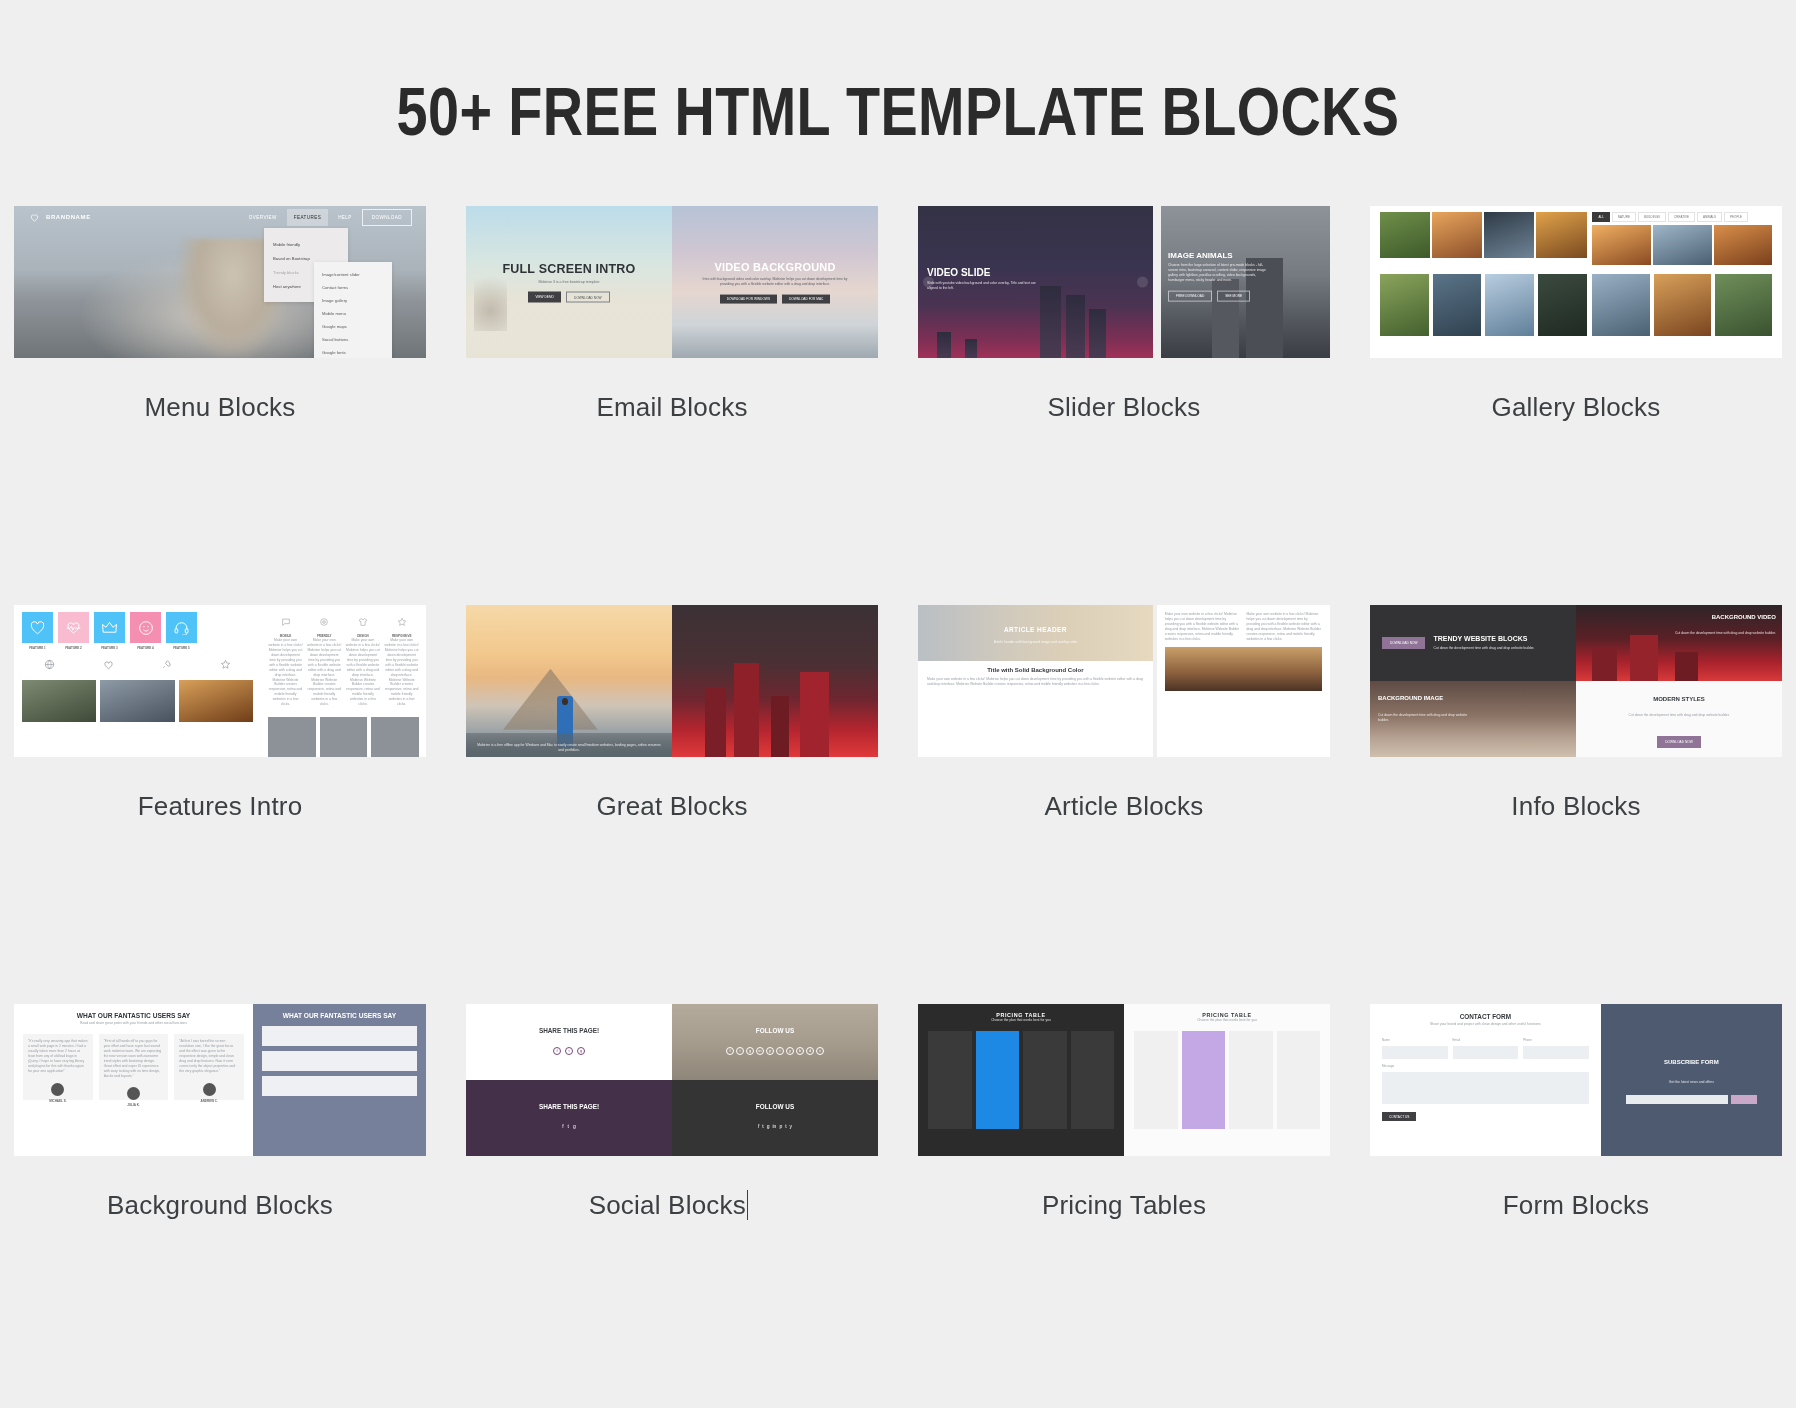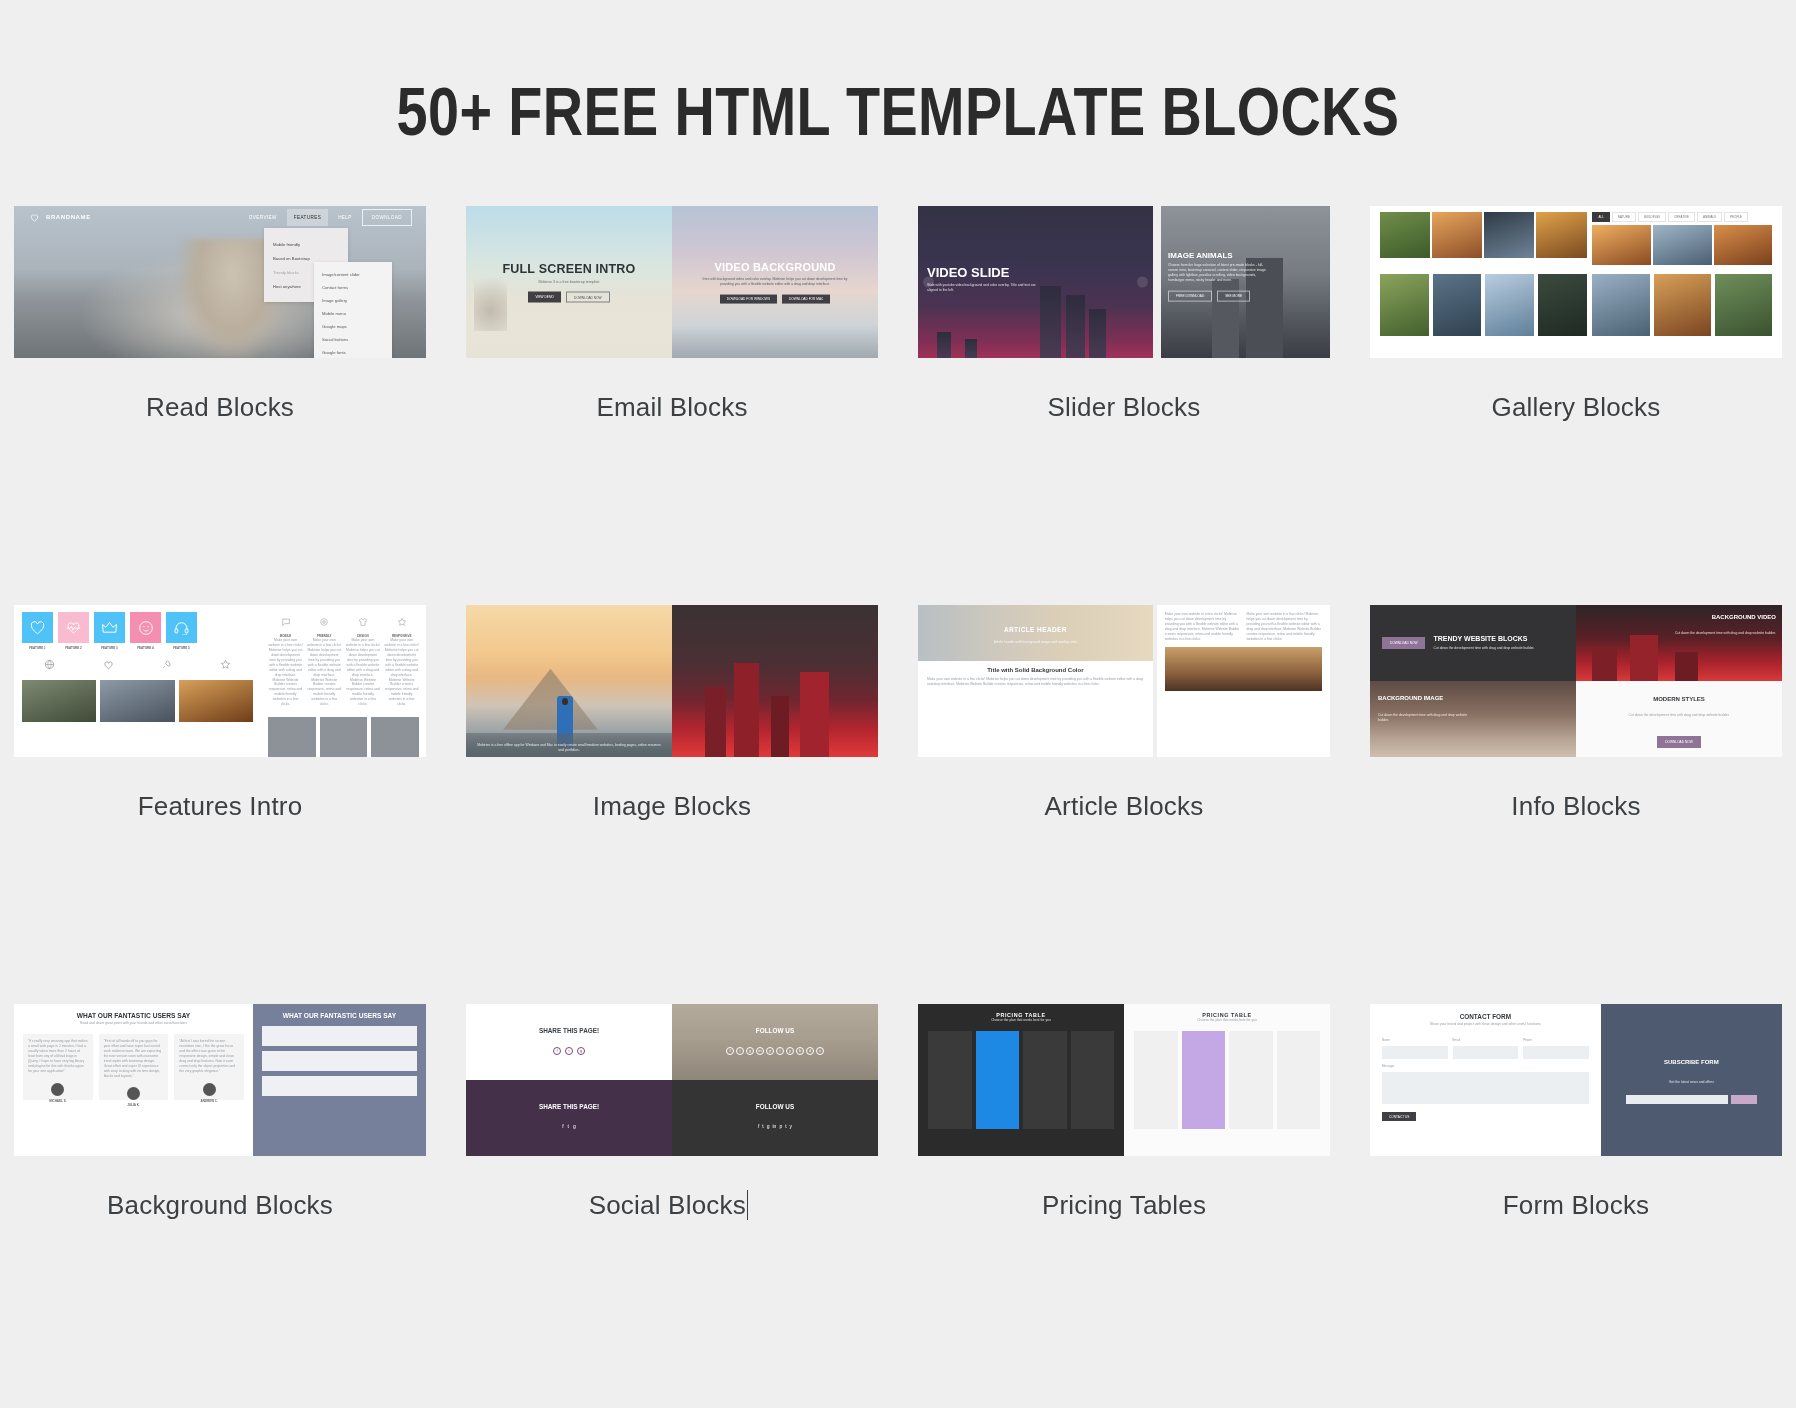--- a/index.html
+++ b/index.html
@@ -103,21 +103,21 @@
   .btnrow{ margin-top:8px; display:flex; gap:5px; justify-content:center;}
 
   
   .vslide{ width:57%; height:100%; position:relative; overflow:hidden;
     background:linear-gradient(180deg,#343245 0%,#3a3450 40%,#4b3352 66%,#7d2f55 88%,#a03158 100%); }
   .city{ position:absolute; bottom:0; left:0; right:0; height:58%; }
   .bld{ position:absolute; bottom:0; background:linear-gradient(180deg,#2e2c3e,#4a3a52); }
   .islide{ width:41%; height:100%; margin-left:2%; position:relative; overflow:hidden;
     background:linear-gradient(180deg,#8e9399 0%,#767b82 45%,#53575e 75%,#3a3d43 100%); }
   .sl-txt{ position:absolute; left:9px; top:48%; transform:translateY(-50%); }
-  .sl-h{ font-size:13px; font-weight:700; color:#fff; }
+  .sl-h{ font-size:10px; font-weight:700; color:#fff; }
   .arrow{ position:absolute; top:50%; transform:translateY(-50%); width:11px; height:11px; border-radius:50%;
     background:rgba(255,255,255,.13); }
 
   
   .gal{ background:#fff; flex-direction:column; padding:6px 10px; gap:5px; }
   .gal-row{ display:flex; gap:2px; height:46px; }
   .gal-row2{ display:flex; gap:4px; height:62px; }
   .gi{ flex:1; }
   .gal-tabs{ display:flex; gap:2px; margin-bottom:3px; }
   .gt{ font-size:3px; color:#777; padding:2px 5px; border:1px solid #e3e3e3;}
@@ -242,21 +242,21 @@
             <div class="sub-item">Contact forms</div>
             <div class="sub-item">Image gallery</div>
             <div class="sub-item">Mobile menu</div>
             <div class="sub-item">Google maps</div>
             <div class="sub-item">Social buttons</div>
             <div class="sub-item">Google fonts</div>
 
           </div>
         </div>
       </div>
-      <div class="card-label">Read Blocks</div>
+      <div class="card-label">Menu Blocks</div>
     </div>
 
     <div class="card">
       <div class="thumb-wrap">
         <div class="thumb">
           <div class="half intro-l">
             <div class="intro-c">
               <div class="intro-h">FULL SCREEN INTRO</div>
               <div class="intro-sub">Mobirise 3 is a free bootstrap template</div>
               <div class="btnrow">
@@ -490,21 +490,21 @@
             <div class="tinyw" style="position:absolute;left:0;right:0;bottom:4px;text-align:center;padding:0 10px">Mobirise is a free offline app for Windows and Mac to easily create small/medium websites, landing pages, online resumes and portfolios.</div>
           </div>
           <div class="med-r">
             <div style="position:absolute;left:16%;bottom:0;width:10%;height:46%;background:#7a1f28"></div>
             <div style="position:absolute;left:30%;bottom:0;width:12%;height:62%;background:#8e2029"></div>
             <div style="position:absolute;left:48%;bottom:0;width:9%;height:40%;background:#6e1c24"></div>
             <div style="position:absolute;left:62%;bottom:0;width:14%;height:56%;background:#a0232d"></div>
           </div>
         </div>
       </div>
-      <div class="card-label">Image Blocks</div>
+      <div class="card-label">Great Blocks</div>
     </div>
 
     <div class="card">
       <div class="thumb-wrap">
         <div class="thumb" style="background:#efefef">
           <div class="art" style="width:57%;background:#fff">
             <div class="art-hero">
               <div class="art-h">ARTICLE HEADER</div>
               <div class="tinyw" style="position:absolute;left:0;right:0;top:62%;text-align:center">Article header with background image and overlay color</div>
             </div>

